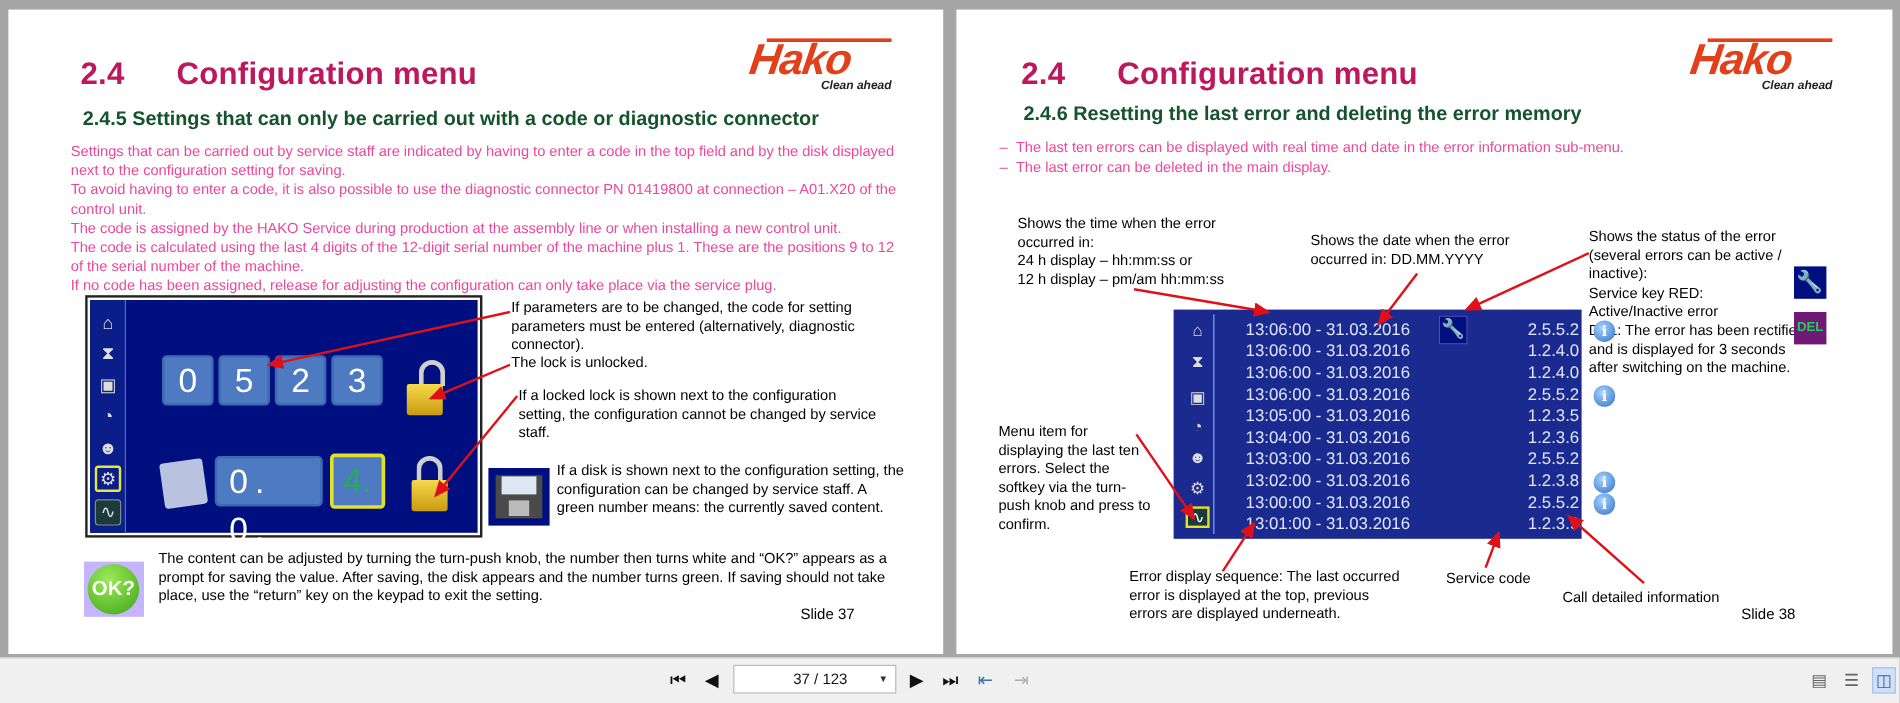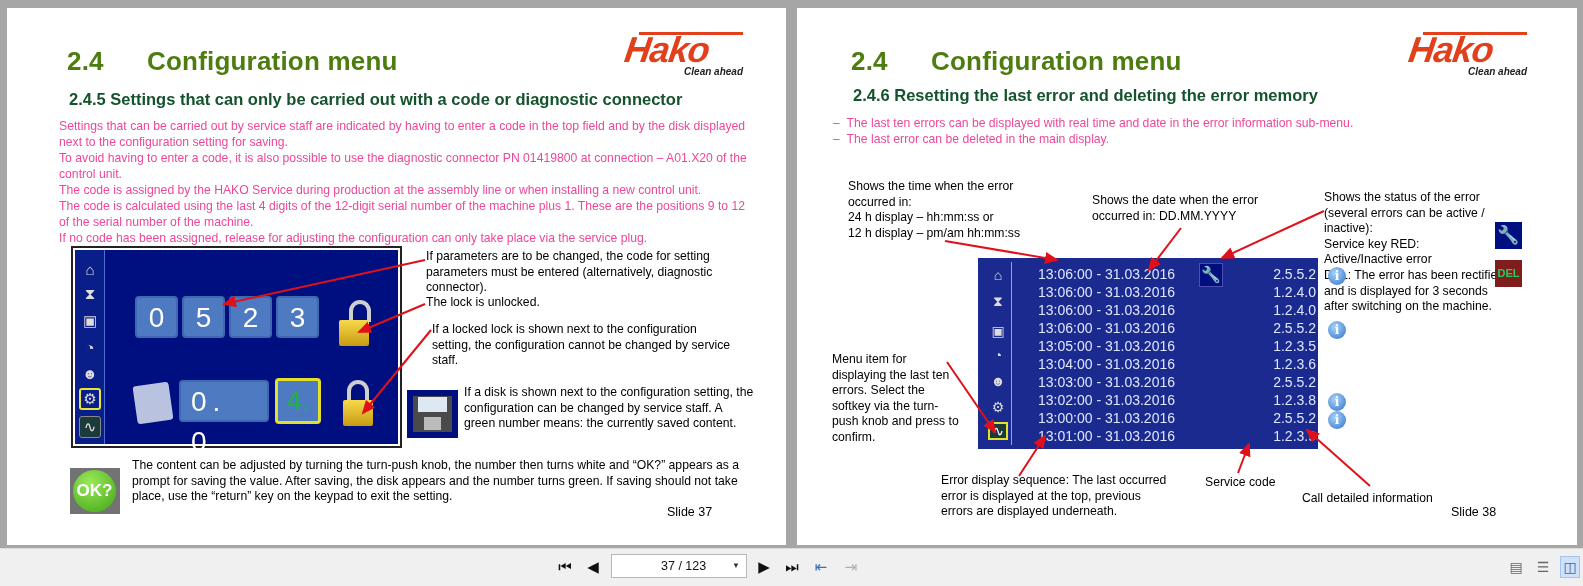--- a/index.html
+++ b/index.html
@@ -2,21 +2,21 @@
 <html><head>
 <meta charset="utf-8">
 <style>
   * { box-sizing: border-box; margin: 0; padding: 0; }
   html, body { width: 1583px; height: 586px; overflow: hidden; background: #a6a6a6; font-family: "Liberation Sans", sans-serif; }
   .viewer { position: absolute; left: 0; top: 0; width: 1583px; height: 548px; background: #a6a6a6; }
   .page { position: absolute; top: 8px; background: #fff; height: 537px; overflow: hidden; }
   #page-left { left: 7px; width: 779px; }
   #page-right { left: 797px; width: 780px; }
 
-  .h1 { position: absolute; font-weight: bold; font-size: 26px; color: #4d7c0f; letter-spacing: 0.2px; }
+  .h1 { position: absolute; font-weight: bold; font-size: 26px; color: #be185d; letter-spacing: 0.2px; }
   .h1 .num { display: inline-block; width: 80px; }
   .h2 { position: absolute; font-weight: bold; font-size: 16.5px; color: #14532d; }
   .body { position: absolute; font-size: 12.2px; line-height: 16px; color: #ec4899; }
   .body p { margin: 0; }
   .logo { position: absolute; width: 120px; height: 50px; }
   .logo .bar { position: absolute; left: 14px; top: 2px; width: 104px; height: 3px; background: #e2401b; }
   .logo .word { position: absolute; left: 0; top: 0; font-family: "Liberation Sans", sans-serif; font-weight: bold; font-style: italic; font-size: 36px; color: #e2401b; letter-spacing: -1px; transform: skewX(-8deg); line-height: 40px; }
   .logo .tag { position: absolute; right: 2px; top: 36px; font-size: 10px; font-style: italic; font-weight: bold; color: #222; }
 
   .slide-no { position: absolute; font-size: 12.5px; color: #000; }
@@ -33,35 +33,35 @@
   .lock { position: absolute; width: 30px; height: 26px; background: linear-gradient(180deg,#f7d94c,#c89b10); border-radius: 2px; }
   .shackle { position: absolute; width: 22px; height: 22px; border: 4px solid #cfcfcf; border-bottom: none; border-radius: 11px 11px 0 0; }
 
   .callout { position: absolute; font-size: 12.2px; line-height: 15.6px; color: #000; }
   svg.arrows { position: absolute; left: 0; top: 0; pointer-events: none; }
 
   .disk-icon { position: absolute; left: 400px; top: 382px; width: 51px; height: 48px; background: #000f80; }
   .disk-icon .d { position: absolute; left: 6px; top: 6px; width: 39px; height: 36px; background: #4a4a4a; }
   .disk-icon .lab { position: absolute; left: 11px; top: 7px; width: 29px; height: 15px; background: #dde8f2; }
   .disk-icon .sh { position: absolute; left: 17px; top: 27px; width: 17px; height: 13px; background: #bbb; }
-  .ok-icon { position: absolute; left: 63px; top: 460px; width: 50px; height: 46px; background: #737373; }
+  .ok-icon { position: absolute; left: 63px; top: 460px; width: 50px; height: 46px; background: #c4b5fd; }
   .ok-icon .c { position: absolute; left: 3px; top: 2px; width: 43px; height: 42px; border-radius: 50%; background: radial-gradient(circle at 40% 30%, #9be95a, #3fa514); color: #fff; font-weight: bold; font-size: 17px; display: flex; align-items: center; justify-content: center; }
 
   
   .dev2 { position: absolute; left: 181px; top: 250px; width: 340px; height: 191px; background: #1a2a8e; }
   .dev2 .side2 { position: absolute; left: 8px; top: 4px; width: 26px; height: 183px; border-right: 1px solid #7ea7f0; }
   .side2 .ic { position: absolute; left: 2px; width: 20px; height: 18px; display: flex; align-items: center; justify-content: center; font-size: 14px; color: #ddd; }
   .side2 .ic.sel { border: 2px solid #e3e02c; color: #fff; background: #1b3a3a; }
   .err-row { position: absolute; left: 60px; height: 18px; font-size: 14px; color: #dfe6ff; white-space: nowrap; }
   .err-row .dt { position: absolute; left: 0; width: 200px; }
   .err-row .code { position: absolute; left: 200px; width: 78px; text-align: right; }
   .err-row .info { position: absolute; left: 255px; top: 1px; width: 18px; height: 18px; border-radius: 50%; background: radial-gradient(circle at 40% 35%, #a9d4ff, #2d6fc4); color: #fff; font-weight: bold; font-family: "DejaVu Serif", serif; font-size: 12px; text-align: center; line-height: 18px; }
   .wrench { position: absolute; left: 221px; top: 5px; width: 24px; height: 24px; background: #000f80; border: 1px solid #4d4db0; color: #e02060; font-size: 16px; text-align: center; line-height: 22px; }
   .legend-wrench { position: absolute; left: 698px; top: 214px; width: 27px; height: 27px; background: #000f80; color: #e02060; font-size: 18px; text-align: center; line-height: 27px; }
-  .legend-del { position: absolute; left: 698px; top: 252px; width: 27px; height: 27px; background: #7f1d1d; color: #1fcf5a; font-weight: bold; font-size: 11px; text-align: center; line-height: 27px; }
+  .legend-del { position: absolute; left: 698px; top: 252px; width: 27px; height: 27px; background: #701a75; color: #1fcf5a; font-weight: bold; font-size: 11px; text-align: center; line-height: 27px; }
 
   
   .toolbar { position: absolute; left: 0; top: 548px; width: 1583px; height: 38px; background: #f0f0f0; border-top: 1px solid #dcdcdc; }
   .tb-btn { position: absolute; top: 6px; height: 24px; width: 24px; display: flex; align-items: center; justify-content: center; color: #111; font-size: 15px; cursor: pointer; }
   .page-field { position: absolute; left: 611px; top: 5px; width: 136px; height: 24px; background: #fff; border: 1px solid #b8b8b8; font-size: 12.5px; line-height: 22px; padding-left: 49px; color: #111; }
   .page-field .dd { position: absolute; right: 6px; top: 0; font-size: 8px; color: #333; }
   .view-btn { position: absolute; top: 7px; width: 20px; height: 22px; display: flex; align-items: center; justify-content: center; color: #666; font-size: 14px; }
   .view-btn.active { background: #cfe0f7; border: 1px solid #a8c4ea; color: #3a5f99; }
 </style>
 </head>

